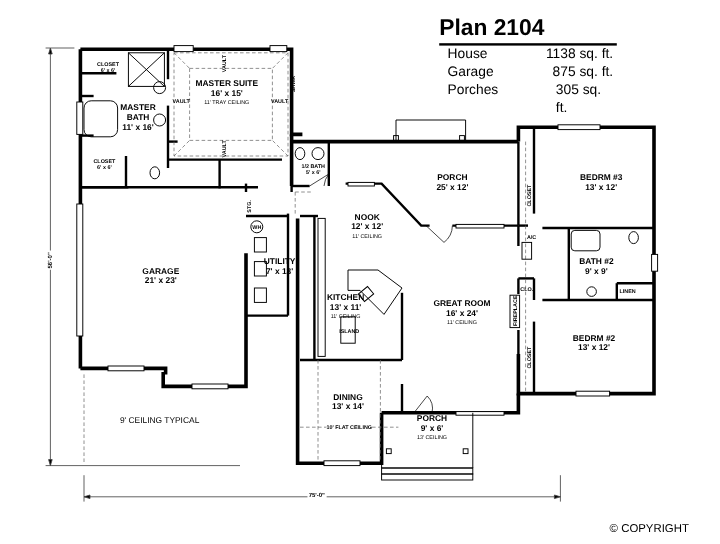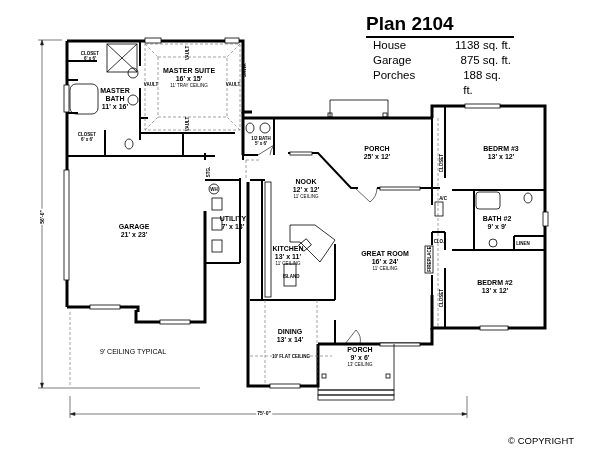--- a/index.html
+++ b/index.html
@@ -197,21 +197,21 @@
   <div class="area-row">
     <span>House</span>
     <span>1138 sq. ft.</span>
   </div>
   <div class="area-row">
     <span>Garage</span>
     <span>875 sq. ft.</span>
   </div>
   <div class="area-row">
     <span>Porches</span>
-    <span>188 sq. ft.</span>
+    <span>305 sq. ft.</span>
   </div>
 </div>
 
 <div class="room" style="left:189px;top:78px;">
   <div>MASTER SUITE</div>
   <div>16' x 15'</div>
   <div class="ceil">11' TRAY CEILING</div>
 </div>
 
 <div class="room" style="left:115px;top:99px;">

